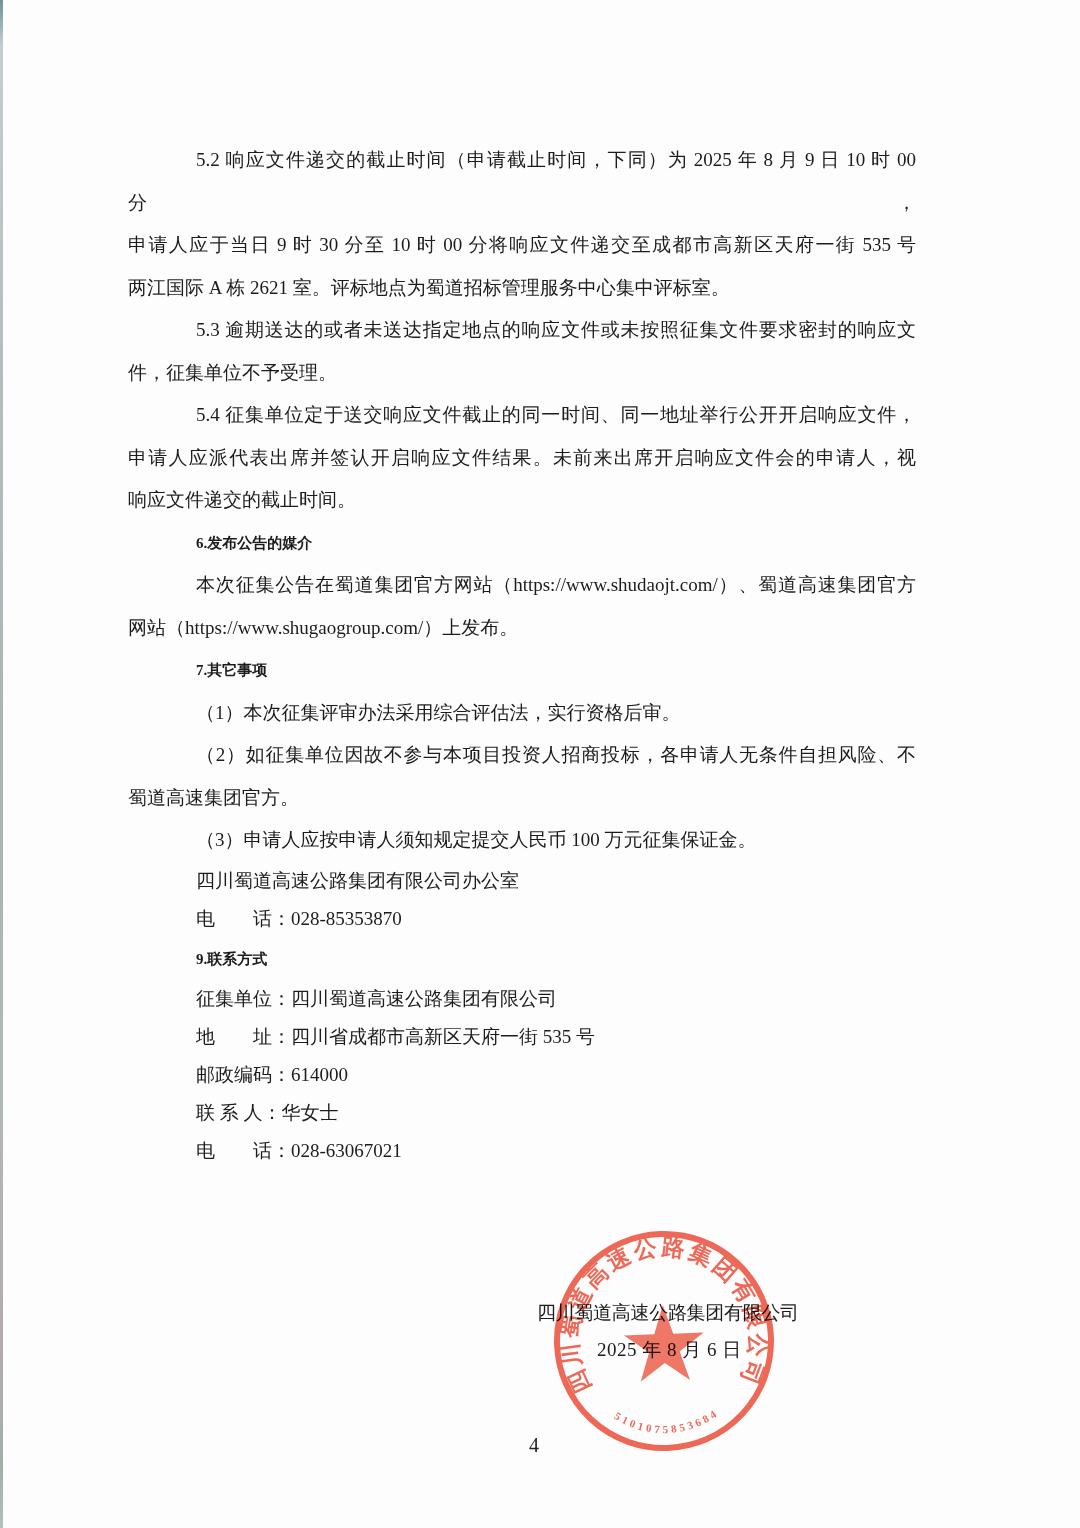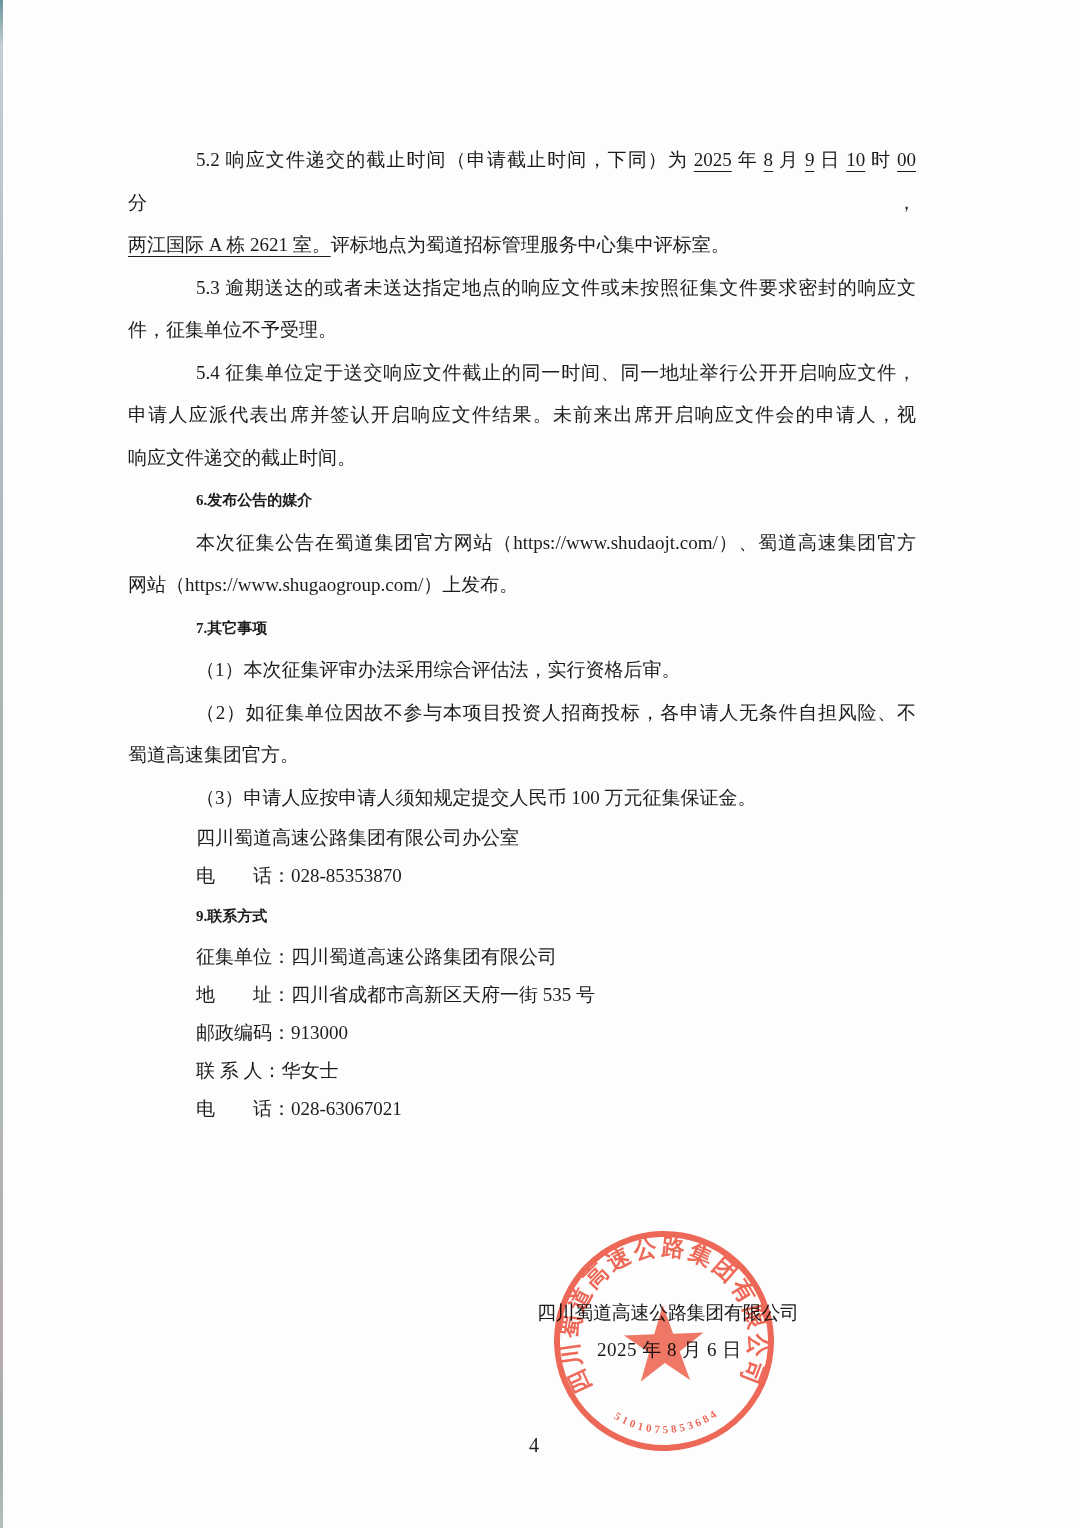--- a/index.html
+++ b/index.html
@@ -14,21 +14,21 @@
     background:linear-gradient(180deg,#4f8089 0%,#b9c6ca 3%,#a8b4b8 22%,#9ba7a8 50%,#a3abab 72%,#a89c9c 88%,#8fa497 96%,#a3b5b0 100%);
     opacity:.85;
   }
   .content {
     position:absolute; left:128px; top:139px; width:788px;
     font-size:19px; line-height:42.5px; color:#1c1c1c;
   }
   .tline { text-align:justify; }
   .tline.just { text-align-last:justify; }
   .ind { text-indent:68px; }
-  .u { text-decoration:underline; text-underline-offset:5px; text-decoration-thickness:1.4px; }
+  .u { text-underline-offset:5px; text-decoration-thickness:1.4px; }
   .heading { font-weight:bold; font-size:15px; text-indent:68px; line-height:42.5px; }
   .cline { line-height:38px; text-indent:68px; }
   .sig-company {
     position:absolute; left:537px; top:1300px; font-size:19px;
     letter-spacing:-0.3px; color:#1b1b1b; z-index:1; white-space:nowrap;
   }
   .sig-date {
     position:absolute; left:597px; top:1337px; font-size:19px;
     letter-spacing:0.5px; color:#1b1b1b; z-index:1; white-space:nowrap;
   }
@@ -47,20 +47,21 @@
 </style>
 </head>
 <body>
 
 <div class="page">
   <div class="scan-edge"></div>
 
   <div class="content">
     <div>
         <div class="tline ind just"><span>5.2 响应文件递交的截止时间（申请截止时间，下同）为 </span><span class="u">2025</span><span> 年 </span><span class="u">8</span><span> 月 </span><span class="u">9</span><span> 日 </span><span class="u">10</span><span> 时 </span><span class="u">00</span><span> 分，</span></div>
+        <div class="tline just"><span>申请人应于当日 </span><span class="u">9</span><span> 时 </span><span class="u">30</span><span> 分至 </span><span class="u">10</span><span> 时 </span><span class="u">00</span><span> 分将响应文件递交至</span><span class="u">成都市高新区天府一街 535 号</span></div>
         <div class="tline"><span class="u">两江国际 A 栋 2621 室。</span><span>评标地点为蜀道招标管理服务中心集中评标室。</span></div>
       </div>
     <div>
         <div class="tline ind just"><span>5.3 逾期送达的或者未送达指定地点的响应文件或未按照征集文件要求密封的响应文</span></div>
         <div class="tline"><span>件，征集单位不予受理。</span></div>
       </div>
     <div>
         <div class="tline ind just"><span>5.4 征集单位定于送交响应文件截止的同一时间、同一地址举行公开开启响应文件，</span></div>
         <div class="tline just"><span>申请人应派代表出席并签认开启响应文件结果。未前来出席开启响应文件会的申请人，视</span></div>
         <div class="tline"><span>响应文件递交的截止时间。</span></div>
@@ -83,21 +84,21 @@
     <div>
         <div class="tline ind"><span>（3）申请人应按申请人须知规定提交人民币 100 万元征集保证金。</span></div>
       </div>
 
     <div class="cline">四川蜀道高速公路集团有限公司办公室</div>
     <div class="cline">电　　话：028-85353870</div>
 
     <div class="heading">9.联系方式</div>
     <div class="cline">征集单位：四川蜀道高速公路集团有限公司</div>
     <div class="cline">地　　址：四川省成都市高新区天府一街 535 号</div>
-    <div class="cline">邮政编码：913000</div>
+    <div class="cline">邮政编码：614000</div>
     <div class="cline">联 系 人：华女士</div>
     <div class="cline">电　　话：028-63067021</div>
   </div>
 
   <div class="sig-company">四川蜀道高速公路集团有限公司</div>
   <div class="sig-date">2025 年 8 月 6 日</div>
 
   <svg class="seal" viewBox="0 0 230 230">
     <defs>
       <path id="sealArcTop" d="M 54.2 175.8 A 86 86 0 1 1 175.8 175.8" fill="none"></path>

